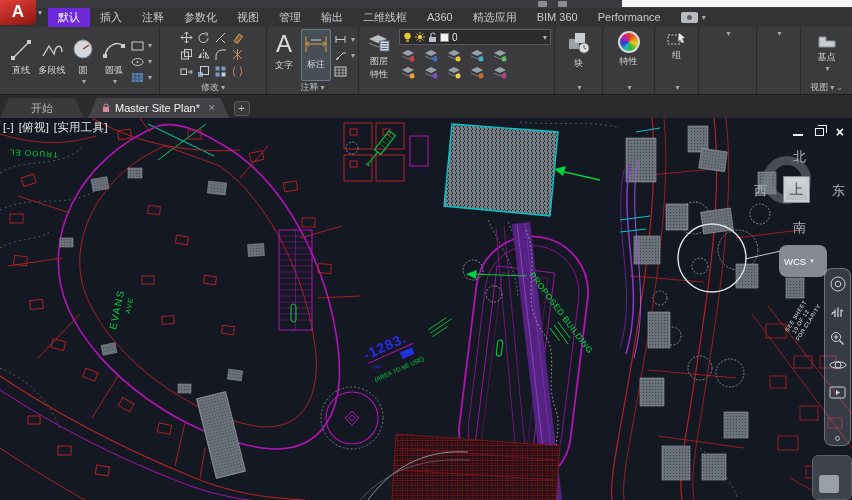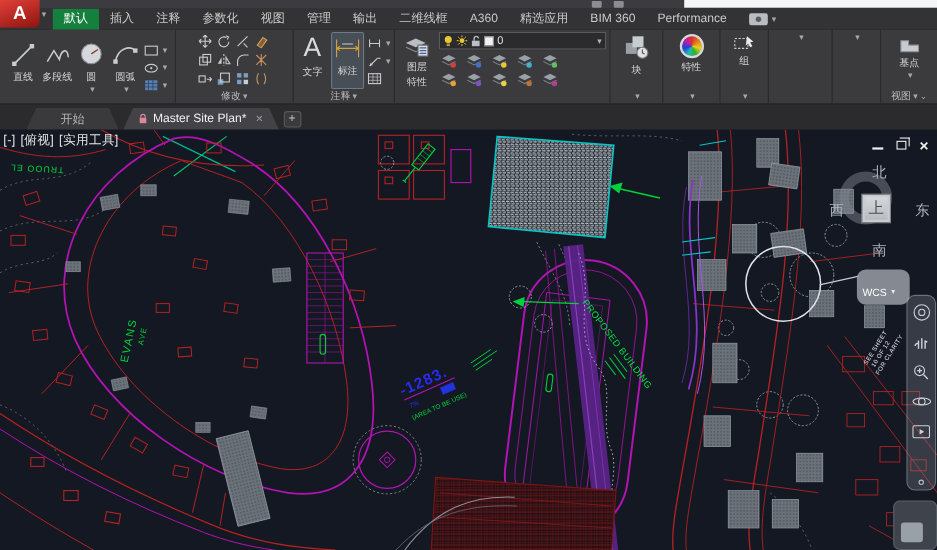--- a/index.html
+++ b/index.html
@@ -9,21 +9,21 @@
   .whitebar { position:absolute; left:622px; top:0; width:230px; height:7px; background:#f4f5f6; }
   .tb-ico { position:absolute; top:1px; width:9px; height:6px; background:#8a8d92; border-radius:1px; }
   .logo { position:absolute; left:0; top:0; width:36px; height:25px; z-index:30;
     background:linear-gradient(160deg,#e04038,#8f1410); border-radius:0 0 5px 0;
     color:#fff; font-weight:bold; font-size:17px; text-align:center; line-height:24px; }
   .logo-arrow { position:absolute; left:38px; top:8px; color:#aaa; font-size:8px; z-index:30; }
 
   .ribbon-tabs { position:absolute; left:0; top:8px; width:852px; height:19px; background:#333336;
     display:flex; align-items:stretch; padding-left:48px; }
   .rtab { padding:0 10px; font-size:11px; color:#c9c9c9; line-height:19px; cursor:default; white-space:nowrap; }
-  .rtab.active { background:#15803d; color:#ffffff; }
+  .rtab.active { background:#6d28d9; color:#ffffff; }
   .cam { width:17px; height:11px; background:#b9bdc2; border-radius:2px; margin:4px 2px 0 10px; position:relative; }
   .cam::after { content:""; position:absolute; left:6px; top:3px; width:5px; height:5px; background:#5a5e63; border-radius:50%; }
 
   .ribbon { position:absolute; left:0; top:27px; width:852px; height:68px; background:#3b3b3e;
     display:flex; border-bottom:1px solid #1e1e20; }
   .panel { border-right:1px solid #2a2a2c; display:flex; flex-direction:column; }
   .pc { flex:1; display:flex; align-items:center; justify-content:center; gap:3px; padding:2px 3px 0 3px; }
   .plabel { height:13px; text-align:center; font-size:9px; color:#bdbdbd; line-height:12px; }
   .da { color:#a8a8a8; font-size:8px; margin-left:2px; }
   .bigbtn { display:flex; flex-direction:column; align-items:center; justify-content:flex-start;
@@ -41,21 +41,21 @@
   .swatch { width:9px; height:9px; background:#f2f2f2; border:1px solid #888; }
   .dimbtn { background:#474e56; border:1px solid #6a7a8a; }
   .wheel { width:22px; height:22px; border-radius:50%;
     background:conic-gradient(#e03030,#e08020,#e8d020,#30b030,#20b8b8,#2040d0,#b020b0,#e03030);
     border:2px solid #d8d8d8; }
   .calc { width:15px; height:19px; background:#e9ebed; border-radius:2px; border:1px solid #888;
     background-image:linear-gradient(#777 1px,transparent 1px),linear-gradient(90deg,#777 1px,transparent 1px);
     background-size:5px 5px; background-position:1px 5px; }
 
   .doctabs { position:absolute; left:0; top:95px; width:852px; height:23px; background:#2b2b2d;
-    display:flex; align-items:flex-end; padding-left:24px; gap:4px; }
+    display:flex; align-items:flex-end; padding-left:0; gap:4px; }
   .dtab { height:20px; display:flex; align-items:center; gap:5px; padding:0 14px; font-size:11px;
     clip-path:polygon(9px 0,calc(100% - 9px) 0,100% 100%,0 100%); }
   .dtab.start { background:#3a3a3c; color:#b5b5b5; width:84px; justify-content:center; }
   .dtab.active { background:#434347; color:#f0f0f0; }
   .dclose { color:#9a9a9a; font-size:9px; margin-left:3px; }
   .dplus { width:16px; height:15px; margin-bottom:2px; background:#3a3a3c; border:1px solid #58585c;
     border-radius:3px; color:#c0c0c0; font-size:11px; line-height:13px; text-align:center; }
 
   .canvas { position:absolute; left:0; top:118px; width:852px; height:382px; background:#141823; }
   .vp-label { position:absolute; left:3px; top:2px; font-size:11.5px; color:#e3e3e3; letter-spacing:0.3px; }
@@ -66,21 +66,21 @@
   .wc-res::after { content:""; position:absolute; left:2px; top:-4px; width:8px; height:7px; border:1.5px solid #f0f0f0; border-bottom:none; border-left:none; }
   .wc-close { color:#f2f2f2; font-size:14px; font-weight:bold; line-height:10px; }
 
   .vc-ring { position:absolute; left:763px; top:38px; width:48px; height:48px; border-radius:50%;
     border:9px solid rgba(128,134,144,0.48); }
   .vc-face { position:absolute; left:783px; top:58px; width:27px; height:27px;
     background:linear-gradient(#d6dade,#b6bac0); border:1px solid #83878d; display:flex;
     align-items:center; justify-content:center; font-size:14px; color:#4c5055; box-shadow:inset 0 0 0 2px #c9cdd2; }
   .vc-lab { position:absolute; font-size:13px; color:#aeb4bc; }
   .wcs-pill { position:absolute; left:779px; top:127px; width:48px; height:15px;
-    background:rgba(152,158,166,0.85); border-radius:8px; display:flex; align-items:flex-start;
+    background:rgba(152,158,166,0.85); border-radius:8px; display:flex; align-items:center;
     padding:16px 5px; gap:4px; font-size:9.5px; color:#fdfdfd; }
   .wcs-pill .carr { font-size:7px; color:#e5e5e5; }
 
   .navbar { position:absolute; left:824px; top:150px; width:27px; height:178px;
     background:rgba(146,152,160,0.28); border:1px solid rgba(190,195,202,0.4); border-radius:8px;
     display:flex; flex-direction:column; align-items:center; padding:6px 0 4px; gap:9px; }
   .nb-ico { width:18px; height:18px; display:flex; align-items:center; justify-content:center; }
   .nb-dot { width:5px; height:5px; border:1px solid #b8bdc4; border-radius:50%; margin-top:auto; }
 
   .corner-tile { position:absolute; left:812px; top:337px; width:40px; height:45px; background:#3f444c;

